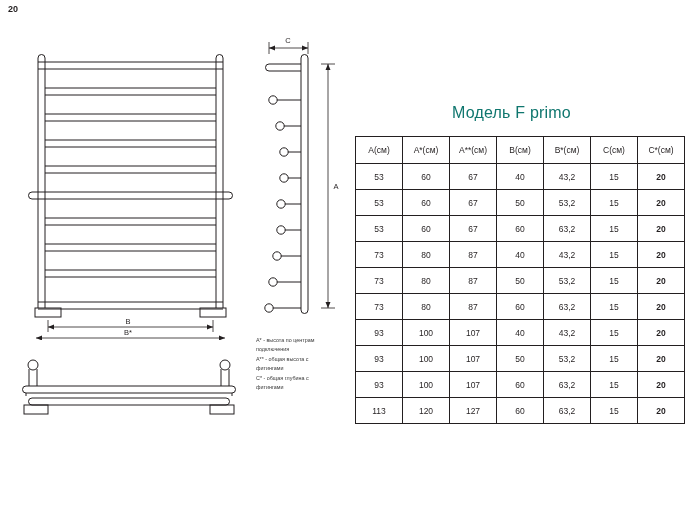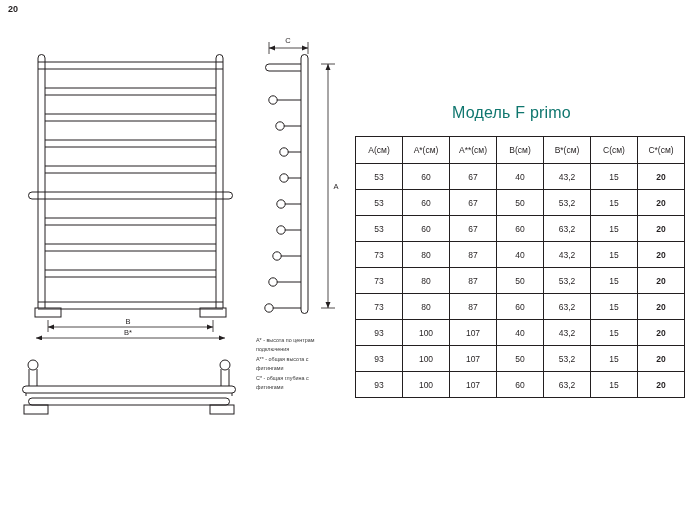--- a/index.html
+++ b/index.html
@@ -340,14 +340,23 @@
     </tr>
     <tr>
       <td>93</td>
       <td>100</td>
       <td>107</td>
       <td>60</td>
       <td>63,2</td>
       <td>15</td>
       <td class="bold">20</td>
     </tr>
+    <tr>
+      <td>113</td>
+      <td>120</td>
+      <td>127</td>
+      <td>60</td>
+      <td>63,2</td>
+      <td>15</td>
+      <td class="bold">20</td>
+    </tr>
   </tbody>
 </table>
 
 </body></html>

